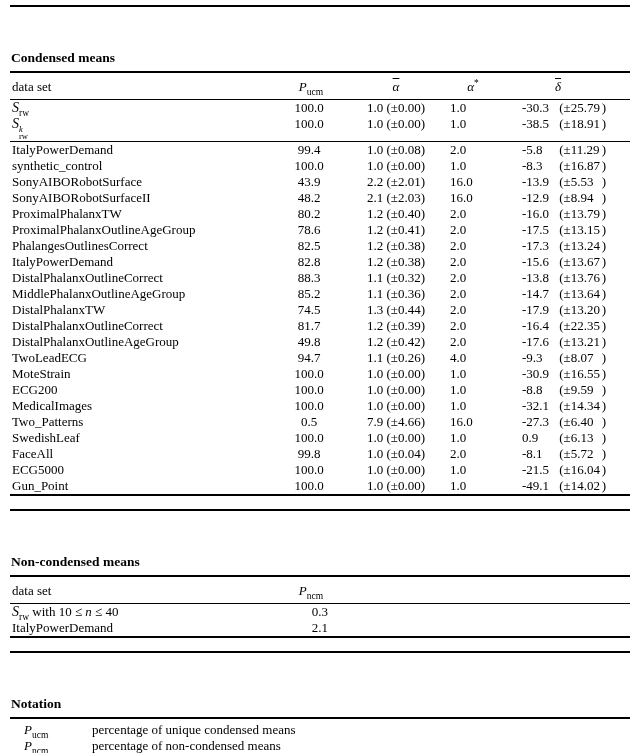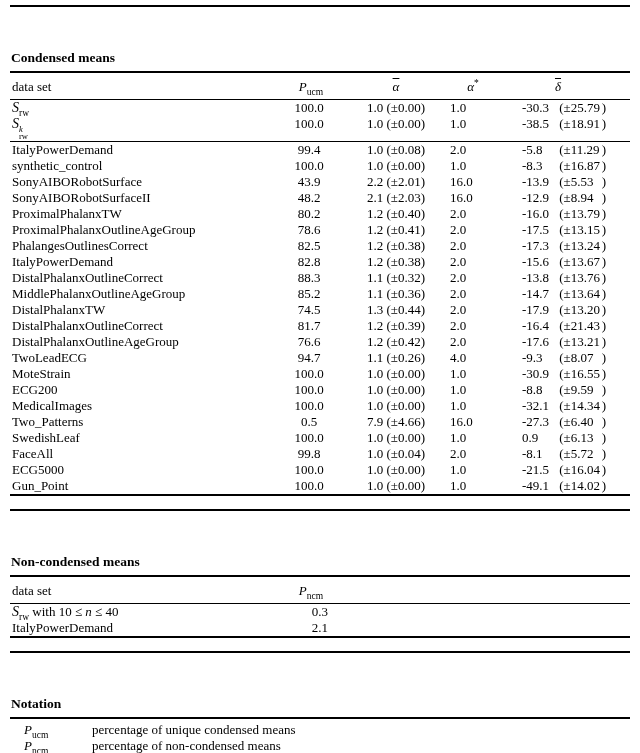--- a/index.html
+++ b/index.html
@@ -169,25 +169,25 @@
             <td class="c-pucm">74.5</td>
             <td class="c-abar">1.3 (±0.44)</td>
             <td class="c-astar">2.0</td>
             <td class="c-delta"><span class="dv">-17.9</span> (±<span class="sdn">13.20</span>)</td>
           </tr>
           <tr>
             <td class="c-name">DistalPhalanxOutlineCorrect</td>
             <td class="c-pucm">81.7</td>
             <td class="c-abar">1.2 (±0.39)</td>
             <td class="c-astar">2.0</td>
-            <td class="c-delta"><span class="dv">-16.4</span> (±<span class="sdn">21.43</span>)</td>
+            <td class="c-delta"><span class="dv">-16.4</span> (±<span class="sdn">22.35</span>)</td>
           </tr>
           <tr>
             <td class="c-name">DistalPhalanxOutlineAgeGroup</td>
-            <td class="c-pucm">76.6</td>
+            <td class="c-pucm">49.8</td>
             <td class="c-abar">1.2 (±0.42)</td>
             <td class="c-astar">2.0</td>
             <td class="c-delta"><span class="dv">-17.6</span> (±<span class="sdn">13.21</span>)</td>
           </tr>
           <tr>
             <td class="c-name">TwoLeadECG</td>
             <td class="c-pucm">94.7</td>
             <td class="c-abar">1.1 (±0.26)</td>
             <td class="c-astar">4.0</td>
             <td class="c-delta"><span class="dv">-9.3</span> (±<span class="sdn">8.07</span>)</td>

